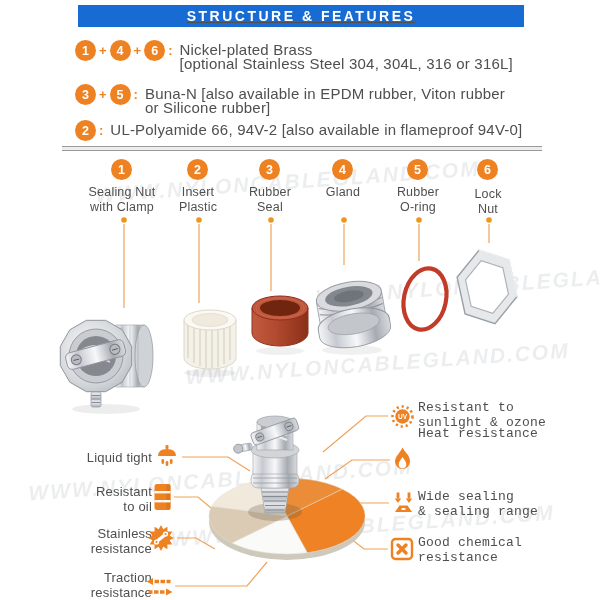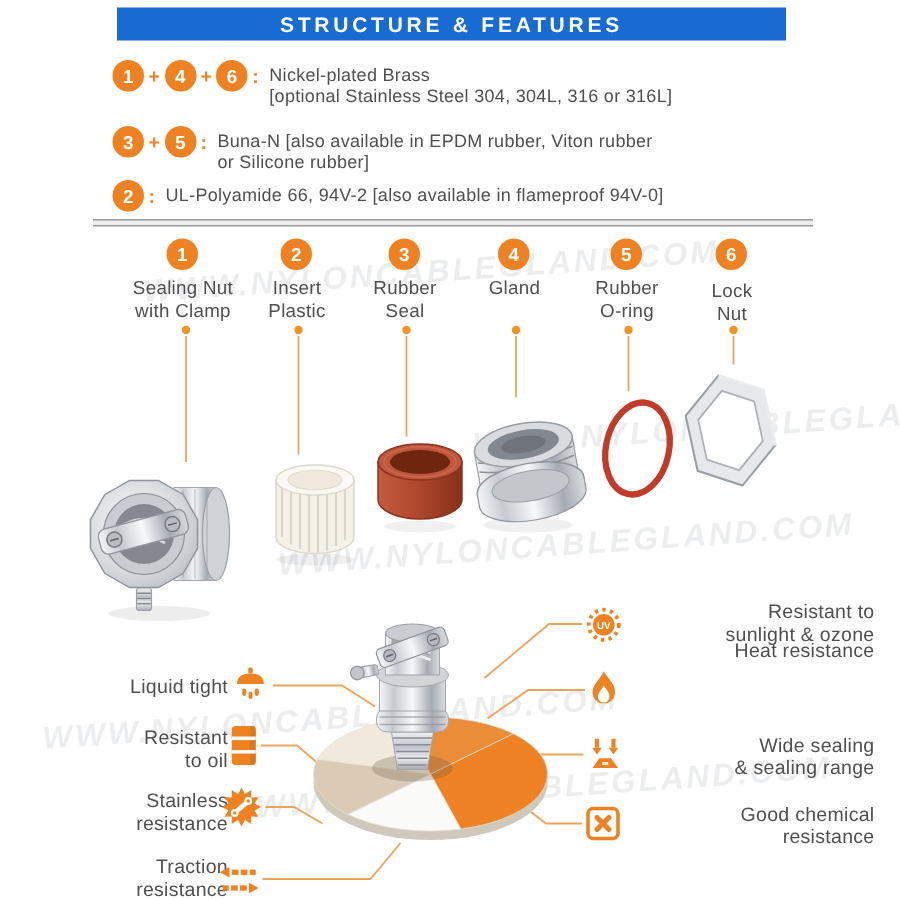--- a/index.html
+++ b/index.html
@@ -1,40 +1,40 @@
 <!DOCTYPE html>
 <html><head>
 <meta charset="utf-8">
 <style>
   html,body{margin:0;padding:0;background:#fff;}
   #stage{position:relative;width:600px;height:600px;background:#ffffff;overflow:hidden;
          font-family:"Liberation Sans","DejaVu Sans",sans-serif;color:#4f4f4f;}
   .abs{position:absolute;}
   
   .banner{left:78px;top:5px;width:446px;height:22px;background:#176bd3;display:flex;
-          align-items:center;justify-content:center;z-index:5;}
+          align-items:center;justify-content:center;z-index:5;text-decoration:underline;}
   .banner span{color:#fff;font-weight:bold;font-size:14px;letter-spacing:2.5px;}
   
   .mat-row{display:flex;align-items:flex-start;z-index:5;}
   .badge{width:21px;height:21px;border-radius:50%;background:#ee8222;color:#fff;
          font-weight:bold;font-size:12.5px;display:flex;align-items:center;
          justify-content:center;flex:0 0 auto;}
   .plus,.colon{color:#ee8222;font-weight:bold;font-size:13px;line-height:21px;margin:0 3px;}
-  .mat-text{font-size:12px;line-height:14px;margin-left:4px;margin-top:3px;letter-spacing:.2px;}
+  .mat-text{font-size:15px;line-height:14px;margin-left:4px;margin-top:3px;letter-spacing:.2px;}
   
   .divider{left:62px;top:146px;width:480px;height:3px;border-top:1px solid #9a9a9a;
            border-bottom:1px solid #9a9a9a;background:#ededed;z-index:5;}
   
   .part-badge{z-index:5;}
   .part-label{width:110px;text-align:center;font-size:12.5px;line-height:15px;
               letter-spacing:.2px;z-index:5;}
   
   .feat{font-size:13px;line-height:15px;letter-spacing:.2px;z-index:6;}
   .feat-left{width:150px;text-align:right;left:2px;}
-  .feat-right{left:418px;width:165px;text-align:right;}
+  .feat-right{left:418px;width:165px;text-align:left;font-family:Liberation Mono, monospace;}
   .icon{z-index:6;}
   
   .watermark{font-size:21px;font-weight:bold;font-style:italic;color:#8f959c;
              opacity:.16;letter-spacing:2px;white-space:nowrap;
              transform:rotate(-4deg);z-index:1;}
   .lines{left:0;top:0;z-index:2;pointer-events:none;}
   .part{z-index:3;}
 </style>
 </head>
 <body>

